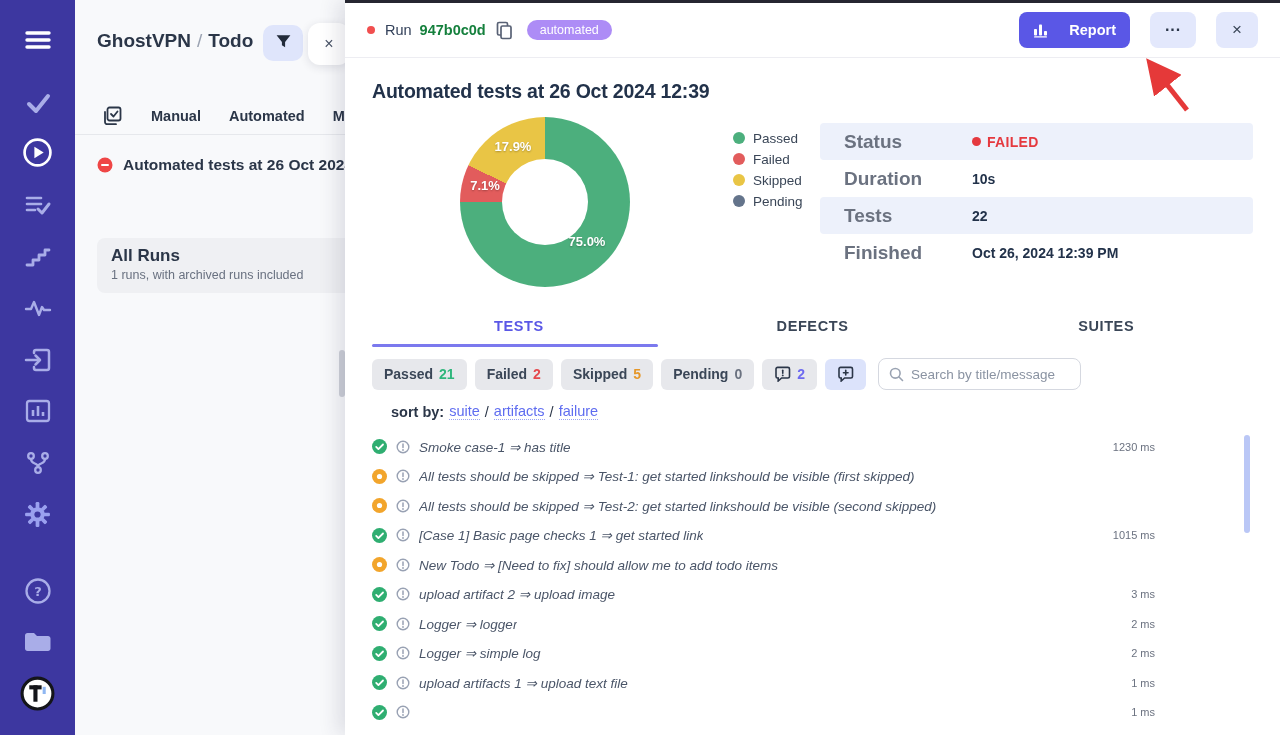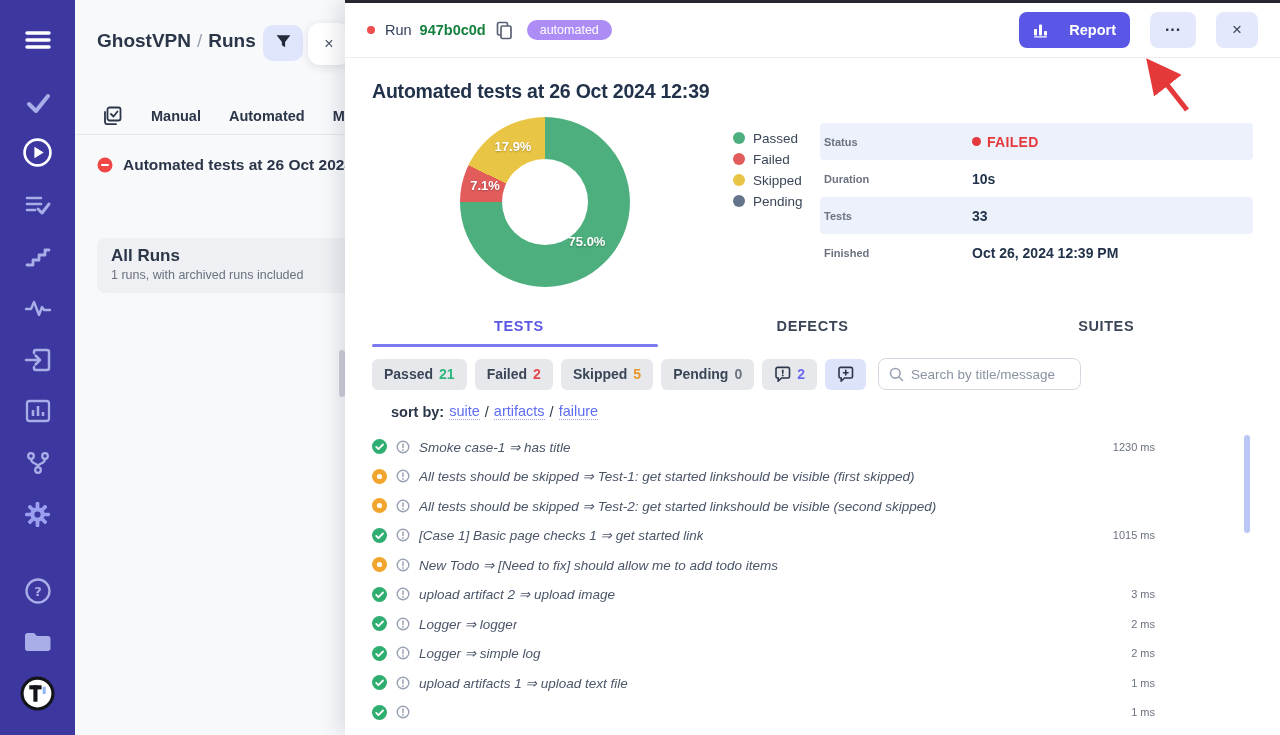--- a/index.html
+++ b/index.html
@@ -49,21 +49,21 @@
   .lbl-skipped { left:53px; top:29px; }
   .legend { position:absolute; left:361px; top:14px; display:flex; flex-direction:column; gap:7px; }
   .legend-item { display:flex; align-items:center; gap:8px; font-size:13.5px; color:#3a4657; cursor:pointer; height:14px; }
   .ldot { width:12px; height:12px; border-radius:50%; flex:none; }
   .dot-passed { background:#4caf7d; } .dot-failed { background:#e25c5c; }
   .dot-skipped { background:#e9c545; } .dot-pending { background:#64748b; }
 
   .stats { position:absolute; left:448px; top:6px; width:433px; }
   .stat-row { height:37px; display:flex; align-items:center; }
   .stat-row:nth-child(odd) { background:#edf1fb; border-radius:4px; }
-  .stat-label { width:152px; padding-left:4px; font-size:11px; font-weight:bold; color:#6b7280; }
+  .stat-label { width:152px; padding-left:24px; font-size:19px; font-weight:bold; color:#6b7280; }
   .stat-value { font-size:14px; font-weight:bold; color:#22324a; display:flex; align-items:center; gap:6px; }
   .status-dot { width:9px; height:9px; border-radius:50%; background:#e5393f; }
   .failed-text { color:#e5393f; letter-spacing:.3px; }
 
   .rd-tabs { display:flex; margin-top:26px; }
   .tab { flex:1; text-align:center; font-size:14.5px; font-weight:bold; color:#3a4657; letter-spacing:.6px; padding-bottom:13px; position:relative; cursor:pointer; }
   .tab.active { color:#5a57e6; }
   .tab.active::after { content:""; position:absolute; left:0; right:8px; bottom:0; height:3px; background:#7b79ee; border-radius:2px; }
 
   .filter-row { display:flex; align-items:center; gap:8px; margin-top:11px; height:32px; }
@@ -187,21 +187,21 @@
         <circle cx="18" cy="18" r="15" fill="#fff" stroke="#14151a" stroke-width="3"></circle>
         <rect x="10" y="10" width="12" height="4" fill="#14151a"></rect>
         <rect x="14" y="10" width="4" height="16" fill="#14151a"></rect>
         <rect x="23" y="11.5" width="3" height="7" fill="#8fb7f2"></rect>
       </svg>
     </span>
 </aside>
 
 <section id="runs-panel">
   <div class="breadcrumb">
-    <span>GhostVPN</span><span class="sep">/</span><span>Runs</span>
+    <span>GhostVPN</span><span class="sep">/</span><span>Todo</span>
   </div>
   <div class="filter-btn">
     <span><svg width="17" height="17" viewBox="0 0 16 16">
           <path d="M1.5 2 h13 L9.5 8.5 V13.5 L6.5 11.5 V8.5 z" fill="#222b3a"></path>
         </svg></span>
   </div>
   <div class="panel-close-btn">
     <span>×</span>
   </div>
   <div class="runs-tabs">
@@ -305,21 +305,21 @@
               <span class="status-dot"></span>
               <span class="failed-text">FAILED</span>
             </span>
         </div>
         <div class="stat-row">
           <span class="stat-label">Duration</span>
           <span class="stat-value">10s</span>
         </div>
         <div class="stat-row">
           <span class="stat-label">Tests</span>
-          <span class="stat-value">33</span>
+          <span class="stat-value">22</span>
         </div>
         <div class="stat-row">
           <span class="stat-label">Finished</span>
           <span class="stat-value">Oct 26, 2024 12:39 PM</span>
         </div>
       </div>
     </div>
 
     <div class="rd-tabs">
       <div class="tab active">TESTS</div>

